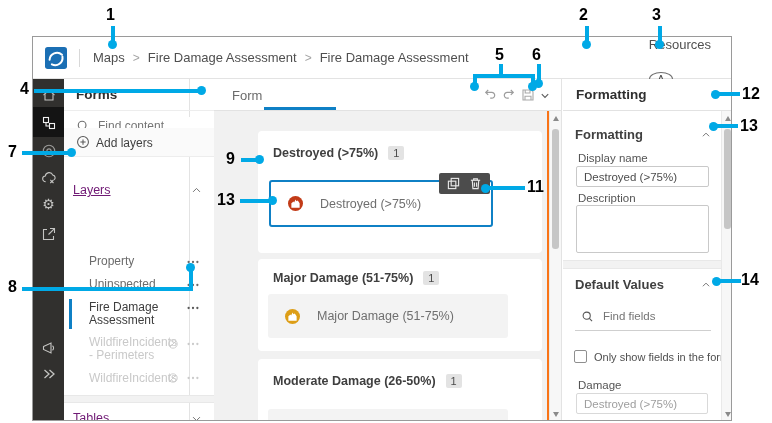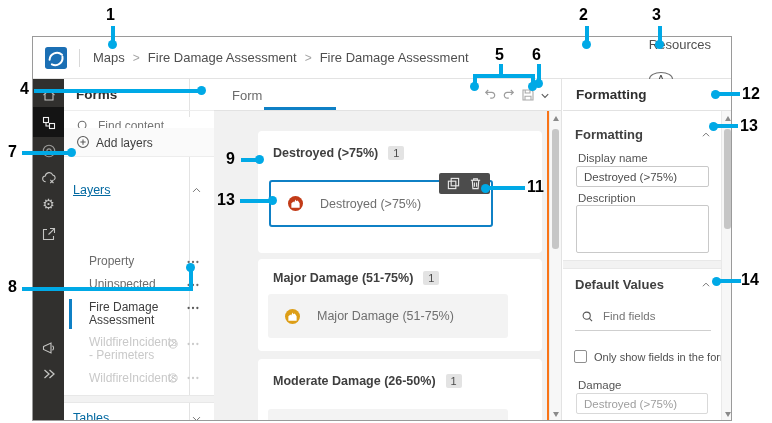--- a/index.html
+++ b/index.html
@@ -26,21 +26,21 @@
   .rail{position:absolute;left:0;top:42px;width:31px;height:343px;background:#31302e;}
   .rail-ic{position:absolute;left:7px;width:17px;height:17px;display:flex;align-items:center;justify-content:center;}
   .rail-sel{position:absolute;left:0;top:28px;width:31px;height:30px;background:#141414;}
   
   .forms{position:absolute;left:31px;top:42px;width:126px;height:343px;background:#fff;
          border-right:1px solid #e3e3e3;font-size:12px;color:#4a4a4a;}
   .p-title{font-size:13.5px;font-weight:700;color:#2f2f2f;}
   .row-b{border-bottom:1px solid #ededed;}
   .lyr-name{line-height:13px;}
   .dis{color:#c9c9c9;}
-  .sec-lbl{font-size:12.5px;color:#0369a1;text-decoration:underline;}
+  .sec-lbl{font-size:12.5px;color:#701a75;text-decoration:underline;}
   .band{background:#f2f2f2;border-top:1px solid #e8e8e8;border-bottom:1px solid #e8e8e8;}
   
   .center{position:absolute;left:181px;top:42px;width:348px;height:343px;background:#f97316;
           border-right:1px solid #e3e3e3;}
   .tabbar{position:absolute;left:0;top:0;width:347px;height:32px;background:#fff;border-bottom:1px solid #e2e2e2;}
   .tab{position:absolute;top:0;height:32px;display:flex;align-items:center;font-size:13px;color:#6b6b6b;cursor:pointer;}
   .tab.on{color:#333;}
   .tab-underline{position:absolute;left:50px;bottom:0;width:72px;height:3px;background:#0f80c5;}
   .content{position:absolute;left:0;top:32px;width:333px;height:311px;background:#f1f1f1;overflow:hidden;}
   .gcard{position:absolute;left:44px;width:284px;background:#fff;border-radius:4px;}

